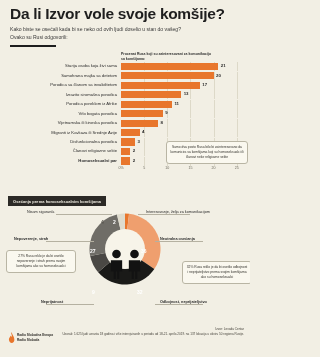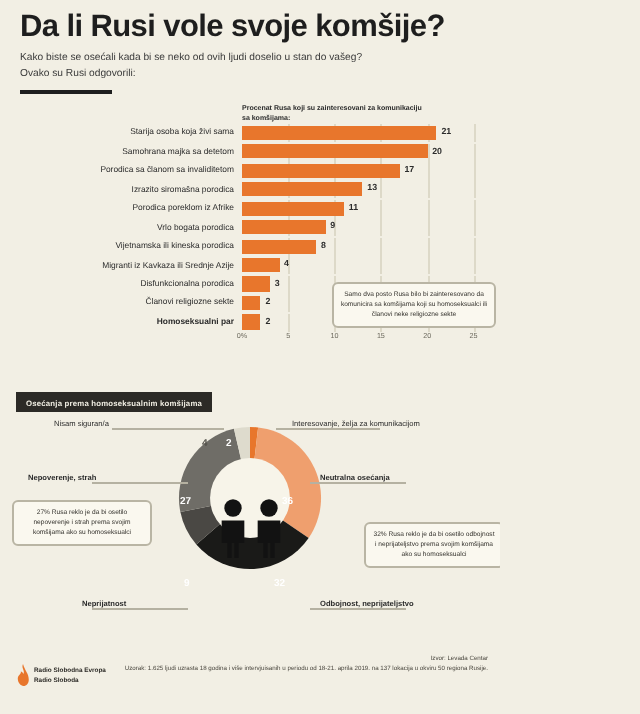--- a/index.html
+++ b/index.html
@@ -82,21 +82,21 @@
   .src{position:absolute;right:6px;top:0px;width:190px;text-align:right;}
   .src .l1{font-size:3.1px;color:#4a473f;line-height:1.5;}
   .src .l2{font-size:3.1px;color:#4a473f;line-height:1.5;}
 </style>
 </head>
 <body>
 
 <div class="page">
 
   <div class="hdr">
-    <div class="title">Da li Rusi vole svoje komšije?</div>
+    <div class="title">Da li Izvor vole svoje komšije?</div>
     <div class="sub">Kako biste se osećali kada bi se neko od ovih ljudi doselio u stan do vašeg?</div>
     <div class="sub">Ovako su Rusi odgovorili:</div>
     <div class="rule"></div>
   </div>
 
   <div class="chart">
     <div class="chart-head">
       <div>Procenat Rusa koji su zainteresovani za komunikaciju</div>
       <div>sa komšijama:</div>
     </div>

